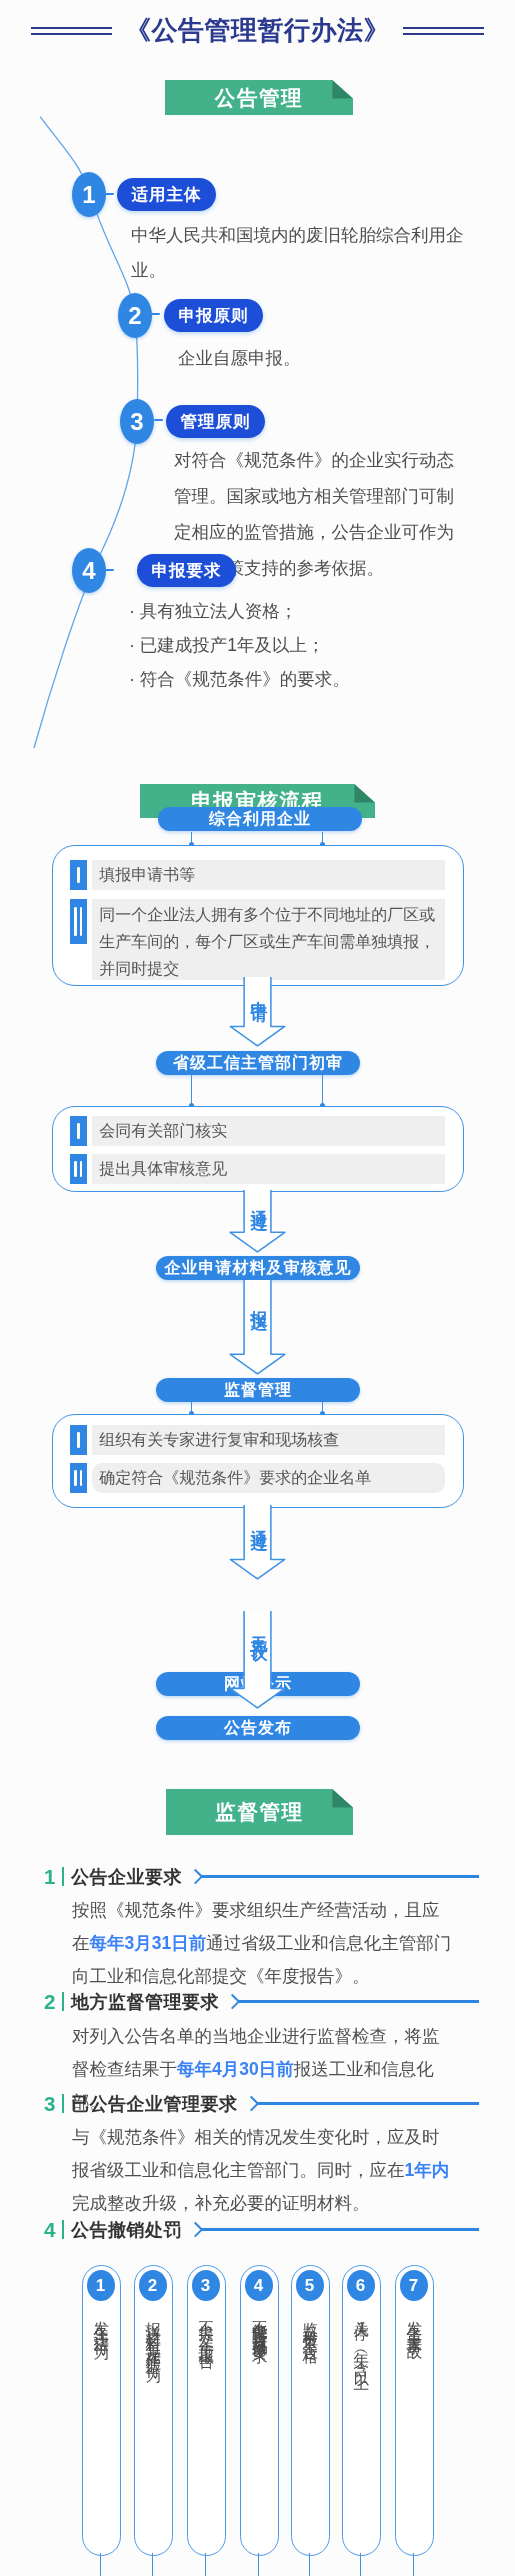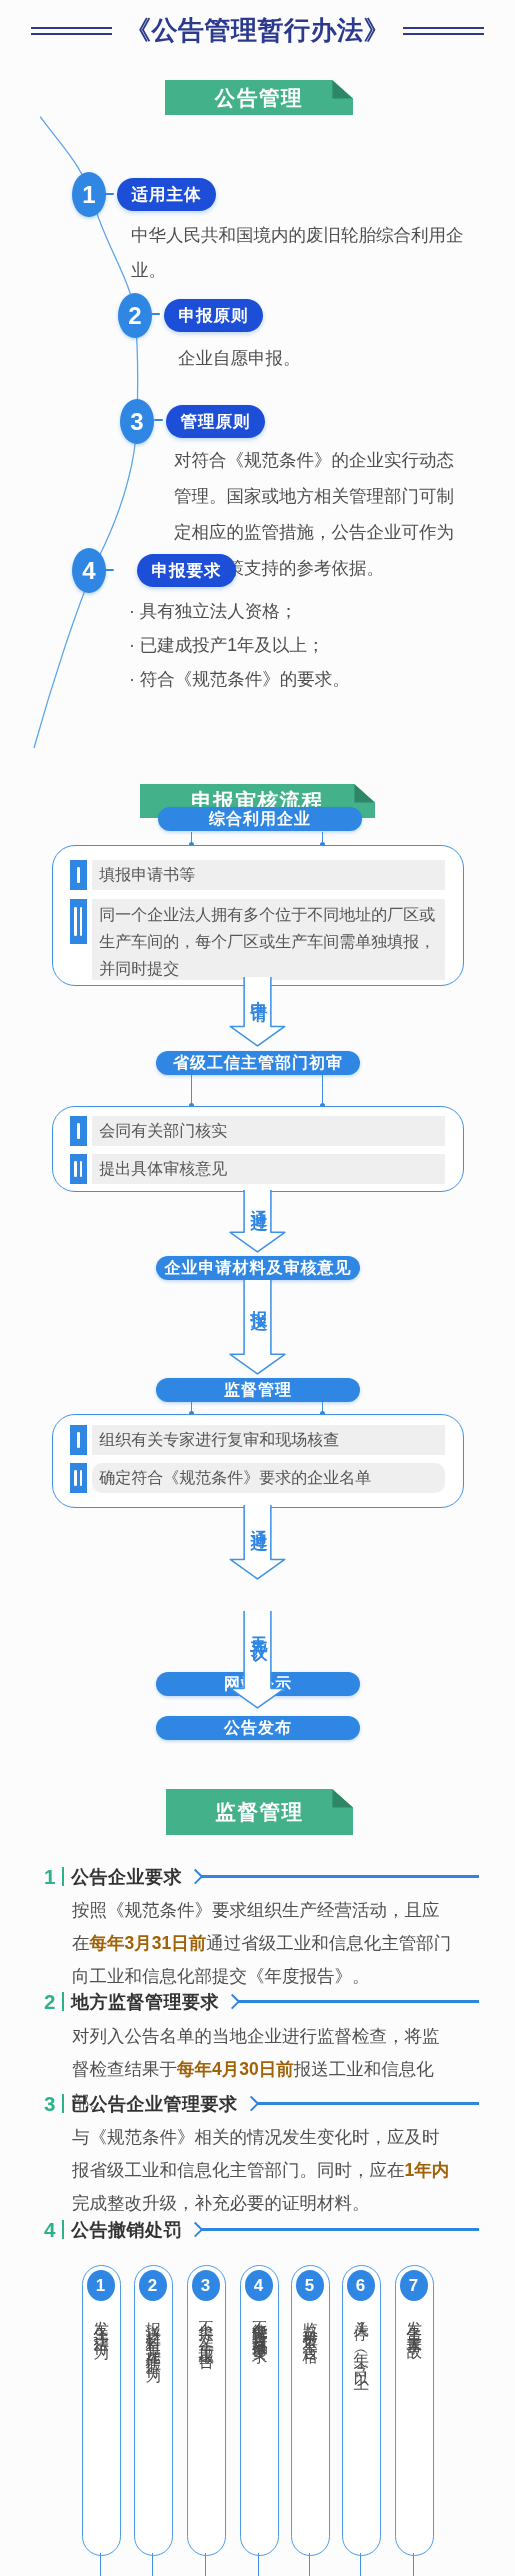--- a/index.html
+++ b/index.html
@@ -45,21 +45,21 @@
           font-size:17px;font-weight:700;letter-spacing:4.1px;line-height:18.5px;}
   
   .sec-head{position:absolute;left:44px;width:435px;display:flex;align-items:center;height:23px;}
   .sec-head .n{color:#2cb28a;font-size:20.6px;font-weight:700;margin-right:6.2px;}
   .sec-head .bar{width:2.1px;height:18.5px;background:#2cb28a;margin-right:7.2px;}
   .sec-head .t{color:#333;font-size:18px;font-weight:700;letter-spacing:0.5px;white-space:nowrap;}
   .sec-head .chev{width:8.8px;height:8.8px;border-top:2.1px solid #2e86e0;border-right:2.1px solid #2e86e0;
           transform:rotate(45deg);margin:0 1px 0 8.2px;flex:none;}
   .sec-head .hline{flex:1;height:2.1px;background:#2e86e0;}
   .para{position:absolute;left:72px;width:384px;font-size:17.5px;line-height:33px;color:#4f4f4f;}
-  .para .hl{color:#a16207;font-weight:700;margin-top:28px;}
+  .para .hl{color:#3b82f6;font-weight:700;margin-top:28px;}
   .capsule{position:absolute;width:37px;height:289px;border:1px solid #4d9be8;border-radius:19.6px;background:#fff;}
   .capsule .cnum{position:absolute;top:4.1px;left:3.6px;width:28px;height:31px;border-radius:50%;background:#2f86e3;
           color:#fff;font-size:17px;font-weight:700;display:flex;align-items:center;justify-content:center;}
   .capsule .ctext{position:absolute;top:43px;left:0;right:0;display:flex;justify-content:center;}
   .capsule .ctext span{writing-mode:vertical-rl;text-orientation:upright;font-size:15.5px;color:#4a4a4a;letter-spacing:4.6px;line-height:17.5px;}
 </style>
 </head>
 <body>
 
 <div class="page">

